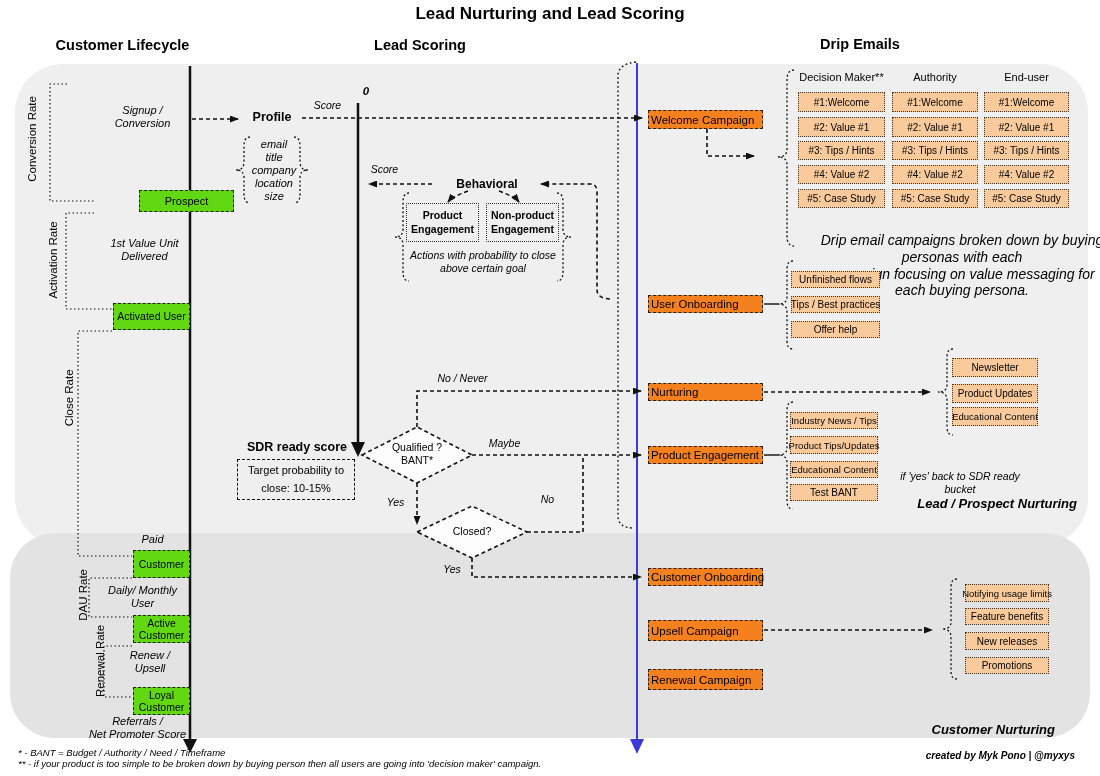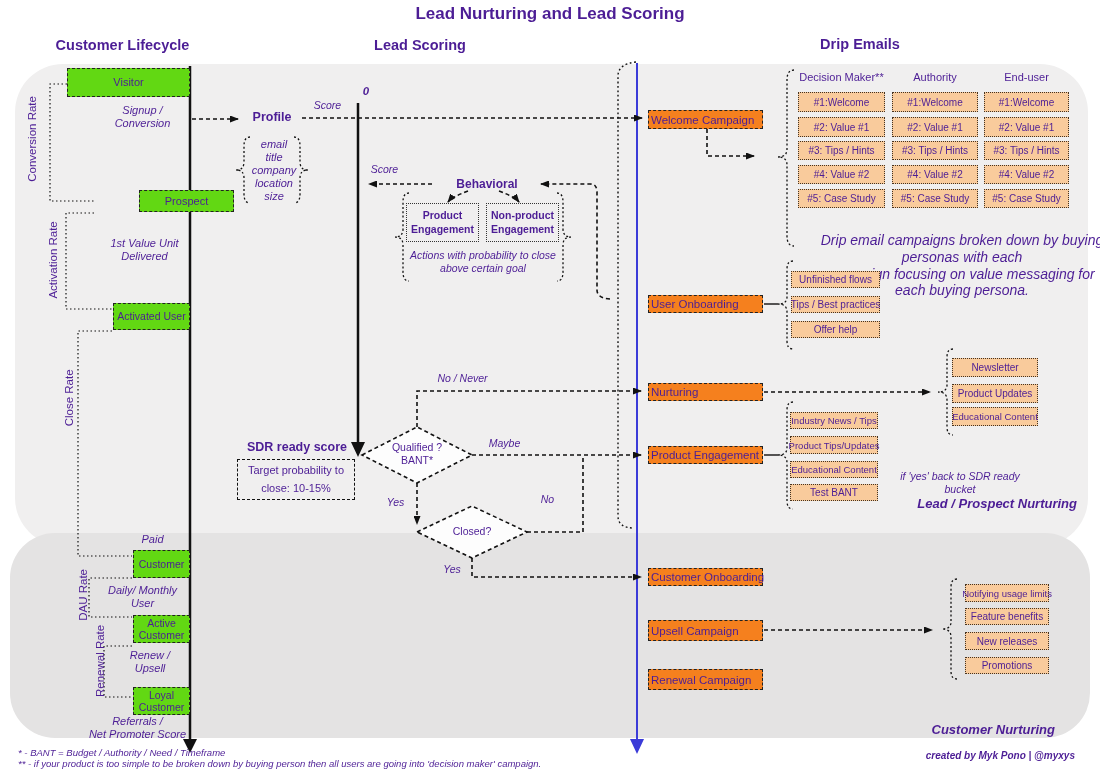--- a/index.html
+++ b/index.html
@@ -1,17 +1,17 @@
 <!DOCTYPE html>
 <html><head>
 <meta charset="utf-8">
 <style>
   html,body{margin:0;padding:0;background:#ffffff;}
   #canvas{position:relative;width:1100px;height:776px;background:#ffffff;
-          font-family:"Liberation Sans","DejaVu Sans",sans-serif;color:#4c1d95;overflow:hidden;}
+          font-family:"Liberation Sans","DejaVu Sans",sans-serif;color:#000000;overflow:hidden;}
   .abs{position:absolute;}
   .bgtop{left:15px;top:64px;width:1073px;height:482px;background:#f0efef;border-radius:48px;}
   .bgbot{left:10px;top:533px;width:1080px;height:205px;background:#e4e3e3;border-radius:45px;}
   svg.layer{position:absolute;left:0;top:0;z-index:1;}
   .txt{position:absolute;z-index:2;white-space:pre-line;line-height:1.2;}
   .c{text-align:center;}
   .r{text-align:right;}
   .b{font-weight:bold;}
   .i{font-style:italic;}
   .nw{white-space:nowrap;}
@@ -110,23 +110,20 @@
       <polygon points="362,455 417,427 472,455 417,483"></polygon>
       <polygon points="417,532 472,506 527,532 472,558"></polygon>
     </g>
   </svg>
 
   <div class="txt c b" style="left:300px;top:4px;width:500px;font-size:17px;">Lead Nurturing and Lead Scoring</div>
   <div class="txt c b" style="left:40px;top:37px;width:165px;font-size:14.5px;">Customer Lifecycle</div>
   <div class="txt c b" style="left:345px;top:37px;width:150px;font-size:14.5px;">Lead Scoring</div>
   <div class="txt c b" style="left:790px;top:36px;width:140px;font-size:14.5px;">Drip Emails</div>
 
-  <div class="green-box" style="left:67px;top:68px;width:123px;height:29px;">
-      <span>Visitor</span>
-    </div>
   <div class="green-box" style="left:95px;top:190px;width:95px;height:22px;margin-left:44px;">
       <span>Prospect</span>
     </div>
   <div class="green-box nw" style="left:113px;top:303px;width:77px;height:27px;font-size:10.5px;">
       <span>Activated User</span>
     </div>
   <div class="green-box" style="left:133px;top:550px;width:57px;height:28px;font-size:10.5px;">
       <span>Customer</span>
     </div>
   <div class="green-box" style="left:133px;top:615px;width:57px;height:28px;font-size:10.5px;">

